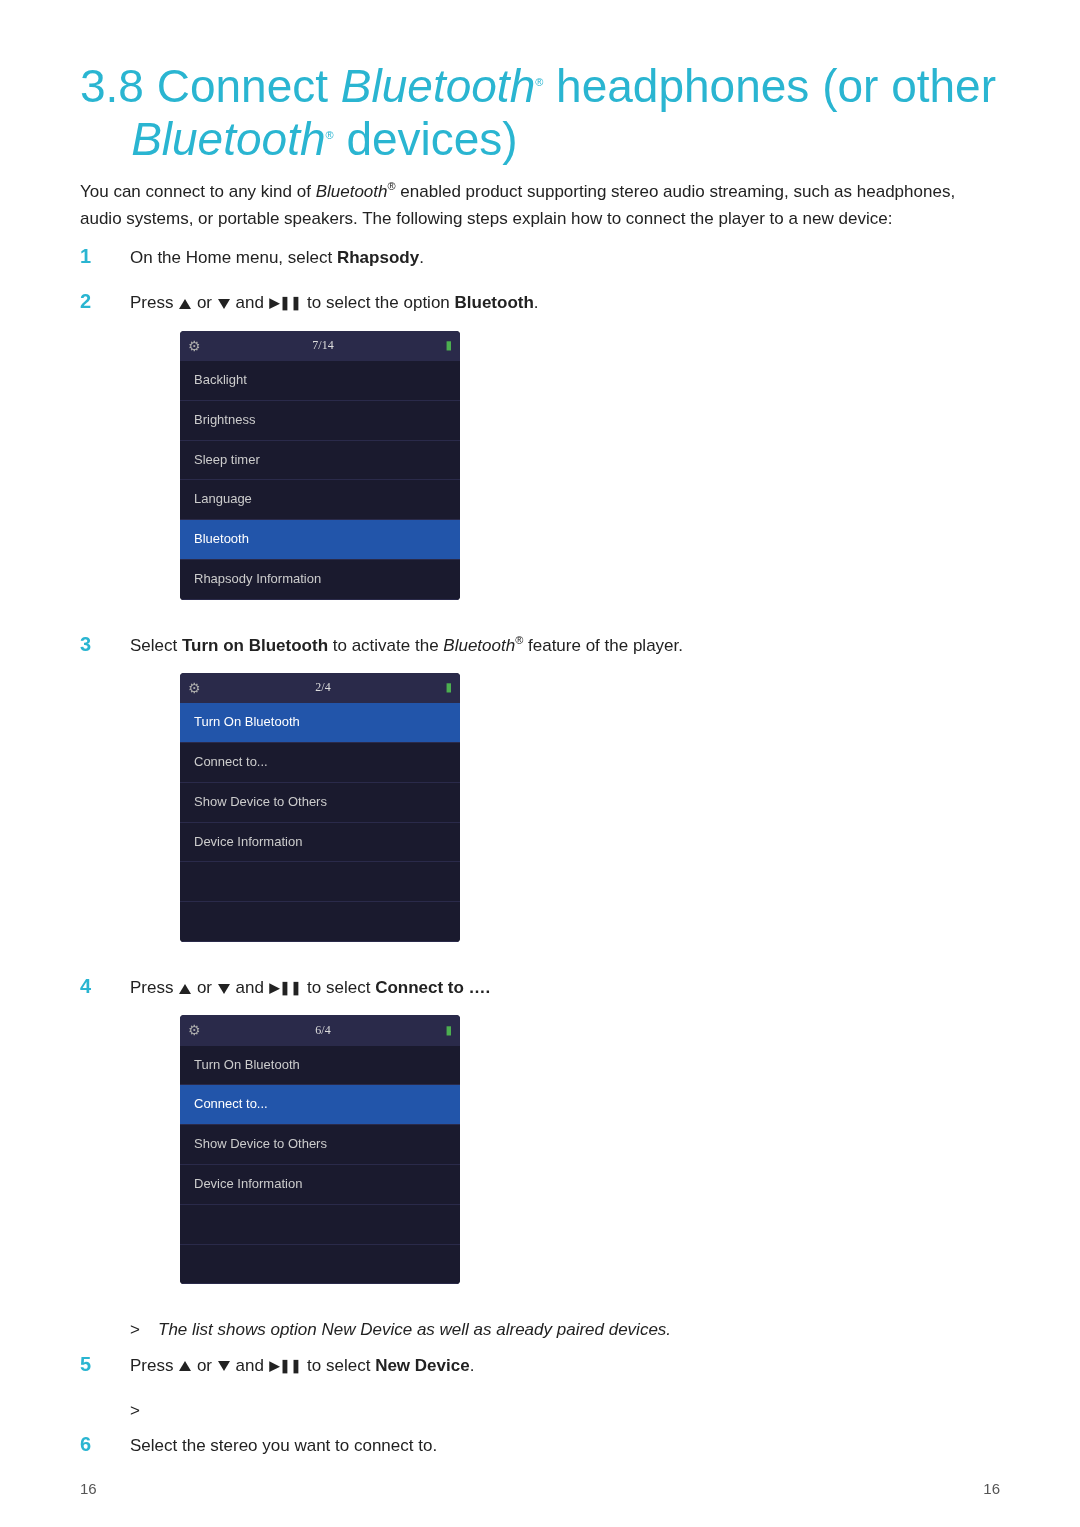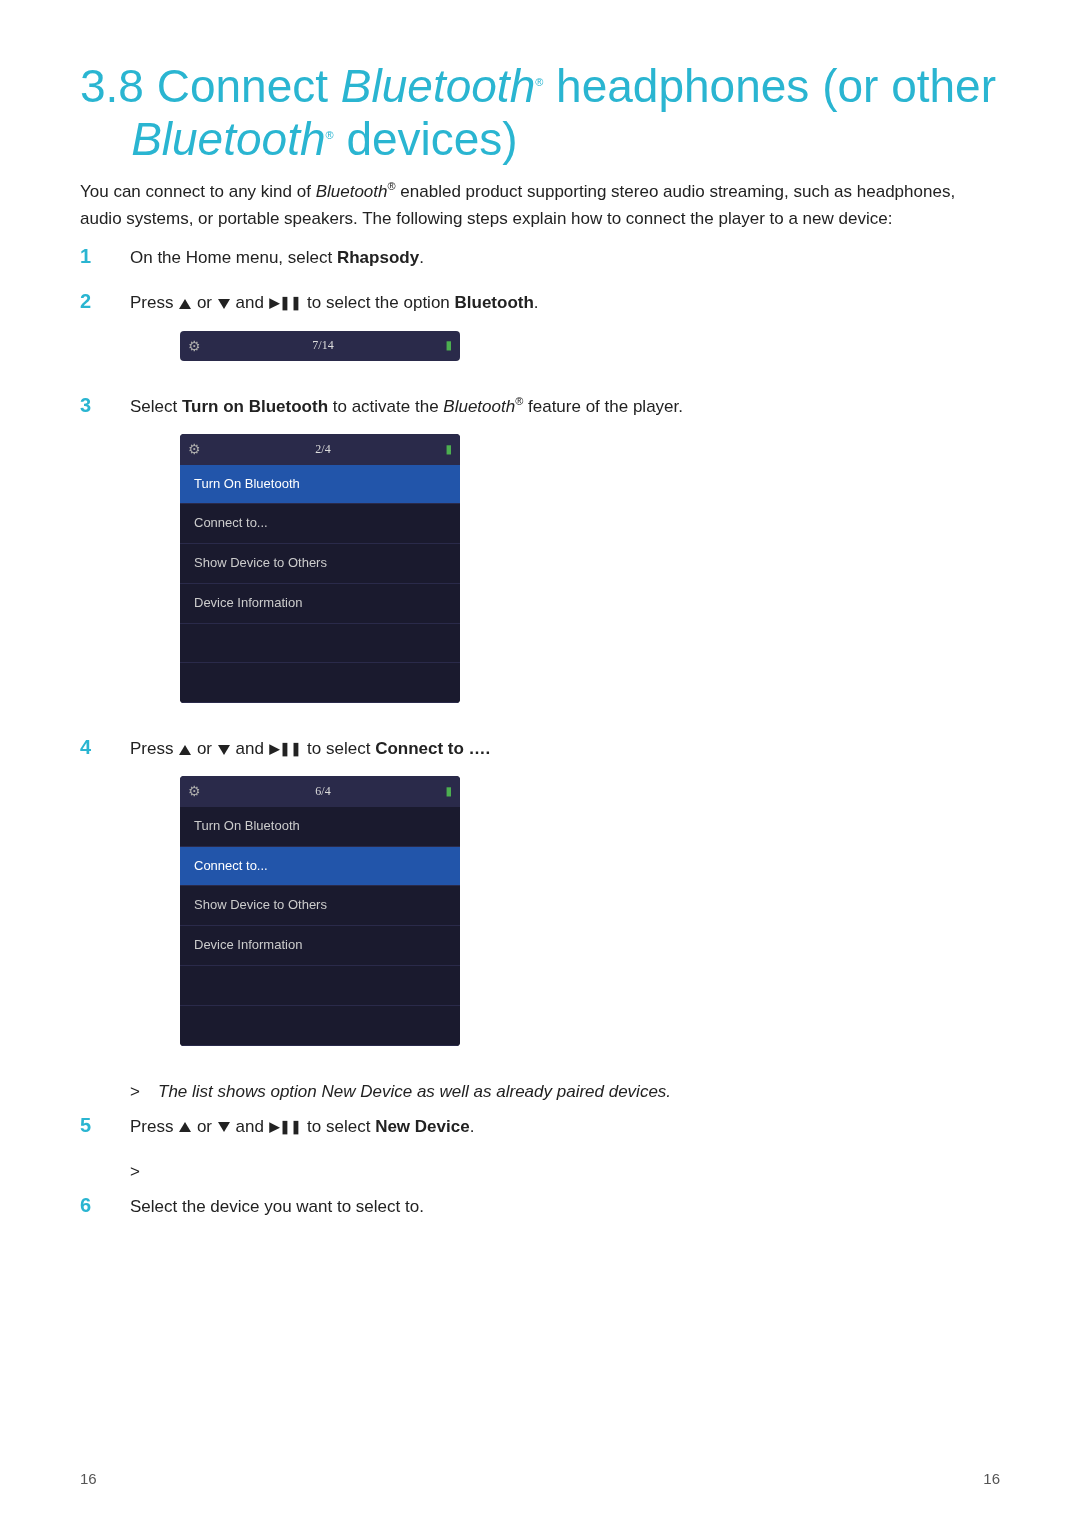--- a/index.html
+++ b/index.html
@@ -218,20 +218,28 @@
     <div class="step-content">
       Press <span class="tri-up"></span> or <span class="tri-down"></span> and <span class="play-pause">▶❚❚</span> to select the option <strong>Bluetooth</strong>.
 
       
       <div class="device-screen">
         <div class="device-header">
           <span class="gear-icon">⚙</span>
           <span class="counter">7/14</span>
           <span class="battery">▮</span>
         </div>
+        <div class="device-menu">
+          <div class="device-menu-item">Backlight</div>
+          <div class="device-menu-item">Brightness</div>
+          <div class="device-menu-item">Sleep timer</div>
+          <div class="device-menu-item">Language</div>
+          <div class="device-menu-item selected">Bluetooth</div>
+          <div class="device-menu-item">Rhapsody Information</div>
+        </div>
       </div>
     </div>
   </li>
 
   <li class="step-item">
     <span class="step-number">3</span>
     <div class="step-content">
       Select <strong>Turn on Bluetooth</strong> to activate the <em>Bluetooth</em><sup>®</sup> feature of the player.
 
       
@@ -297,20 +305,20 @@
 
 <div class="sub-bullet">
   <span class="sub-bullet-arrow">&gt;</span>
 </div>
 
 <ol class="step-list">
 
   <li class="step-item">
     <span class="step-number">6</span>
     <div class="step-content">
-      Select the device you want to select to.
+      Select the stereo you want to connect to.
     </div>
   </li>
 
 </ol>
 
 <div class="page-number-left">16</div>
 <div class="page-number-right">16</div>
 
 </body></html>

